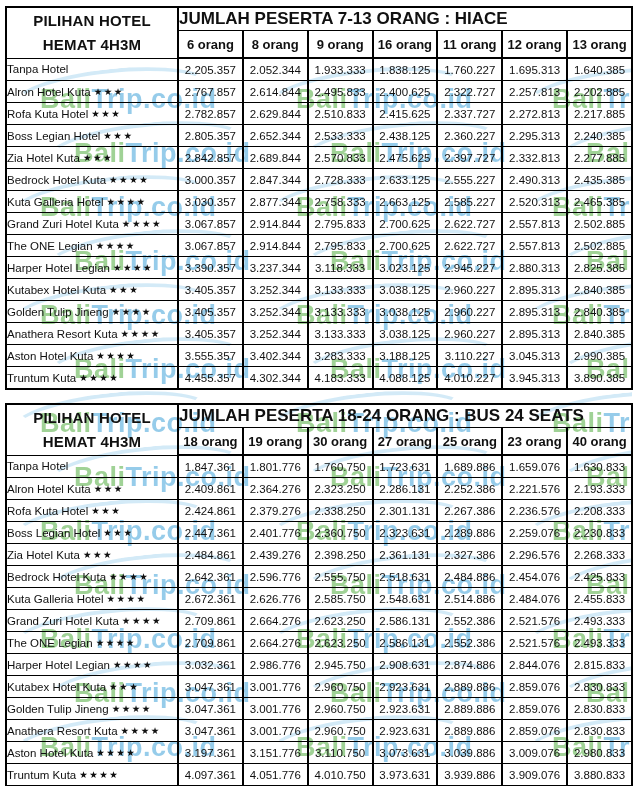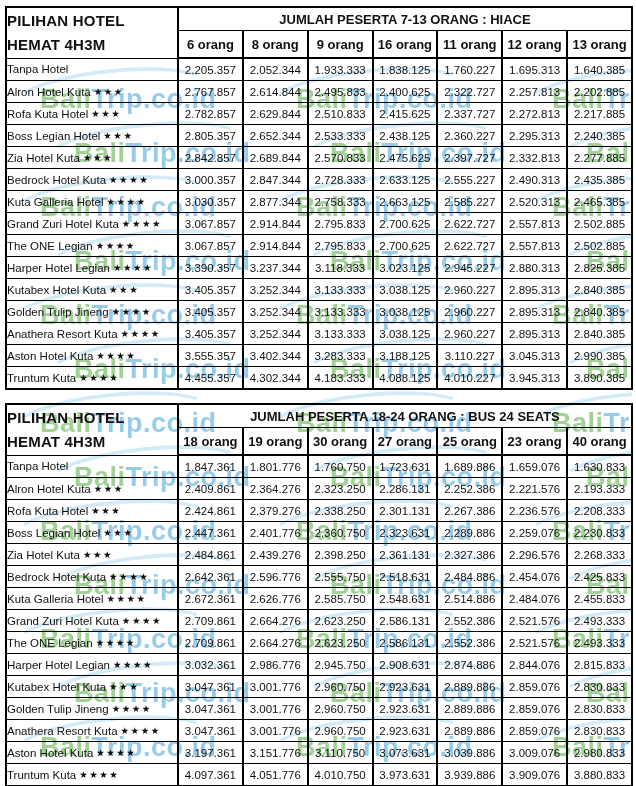--- a/index.html
+++ b/index.html
@@ -16,23 +16,23 @@
           transform:rotate(-6deg);}
 
   
   .price-table{position:absolute;left:5px;width:626px;border-collapse:collapse;table-layout:fixed;
                z-index:2;background:transparent;color:#101010;}
   .price-table.t1{top:6px;}
   .price-table.t2{top:403px;}
   .price-table th,.price-table td{border:1px solid #000;border-left-width:2px;border-right-width:2px;
                padding:0;background:transparent;}
   .price-table{border:2px solid #000;}
-  .title-cell{border-right:2px solid #000;border-bottom:2px solid #000;text-align:left;
+  .title-cell{border-right:2px solid #000;border-bottom:2px solid #000;text-align:center;
               font-size:15px;font-weight:bold;line-height:24px;letter-spacing:0.2px;vertical-align:middle;}
-  .group-head{height:22px;text-align:center;font-size:13px;font-weight:bold;vertical-align:middle;
+  .group-head{height:22px;text-align:left;font-size:17px;font-weight:bold;vertical-align:middle;
               border-bottom:1px solid #000;}
   .col-head-row th{height:26px;text-align:center;font-size:13px;font-weight:bold;vertical-align:middle;
               border-bottom:2px solid #000;}
   .price-table tbody td{height:21px;vertical-align:middle;font-size:11.5px;}
   .hotel-cell{text-align:left;padding-left:9px;white-space:nowrap;}
   .price-cell{text-align:center;}
   .stars{font-size:9.5px;letter-spacing:1.5px;position:relative;top:-1px;padding-left:3px;}
 </style>
 </head>
 <body>

